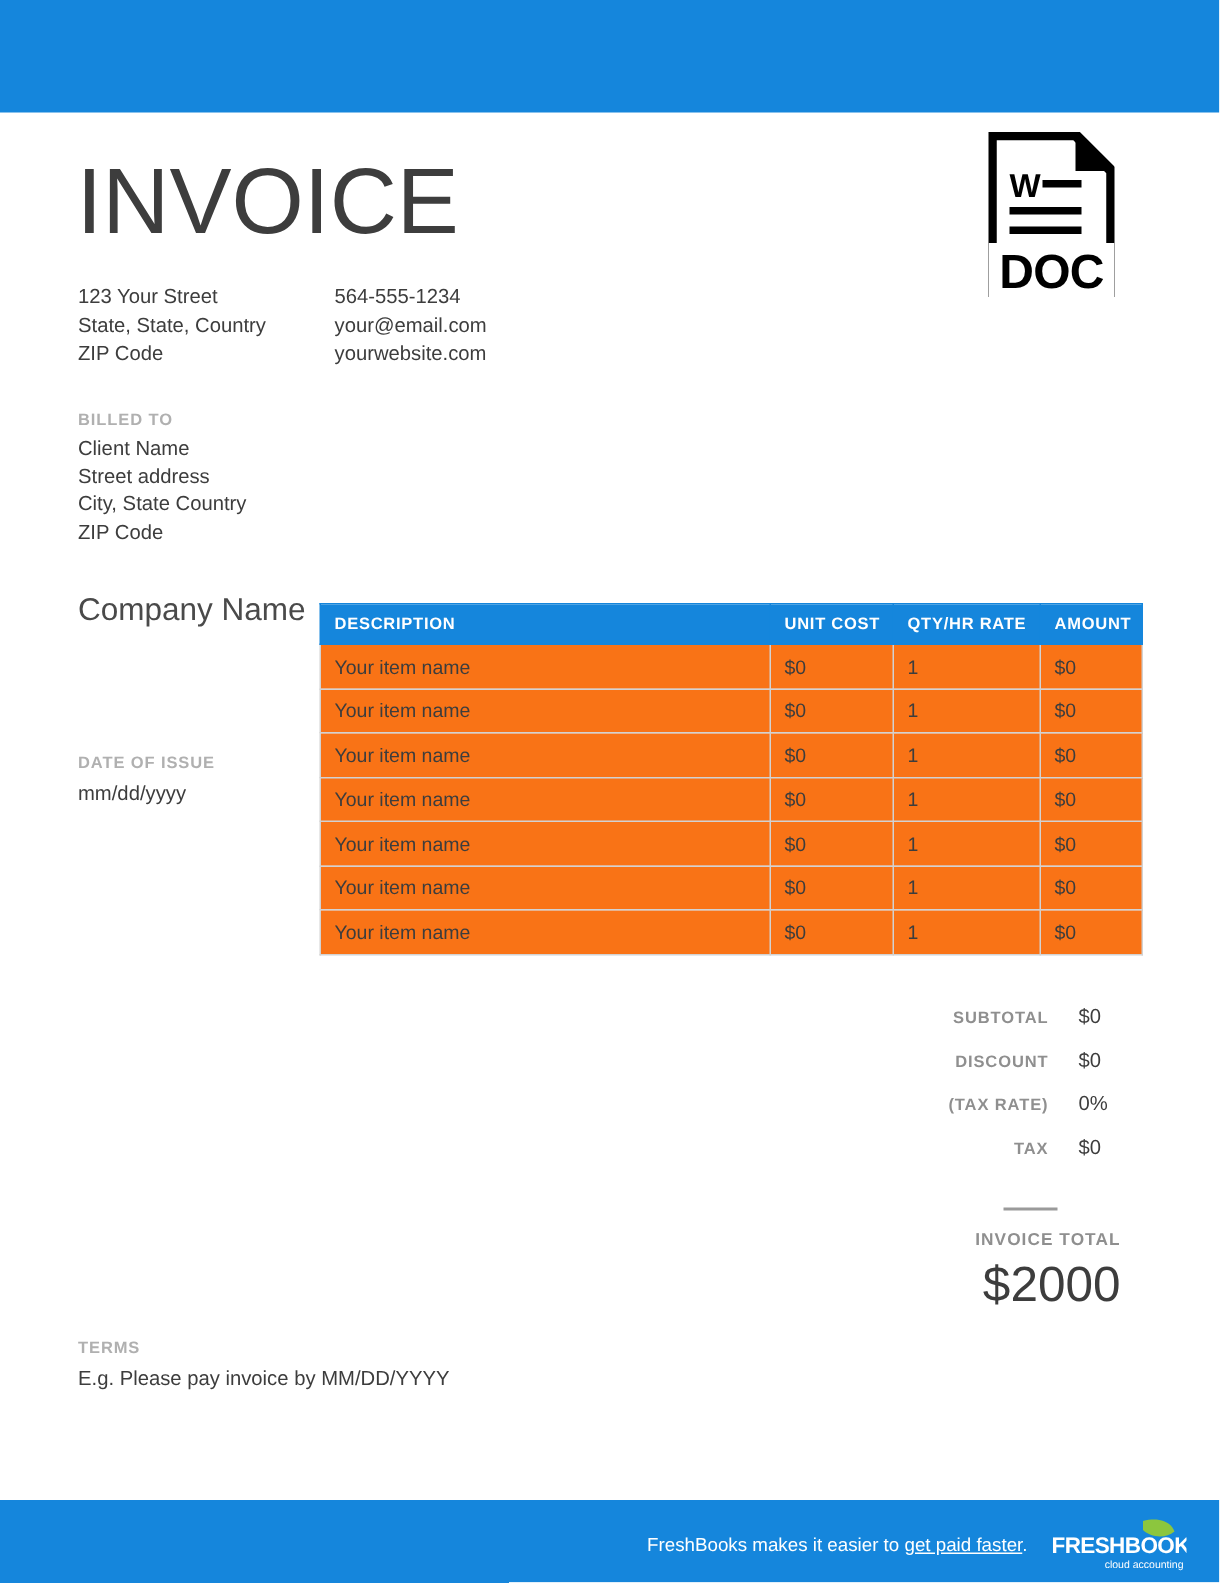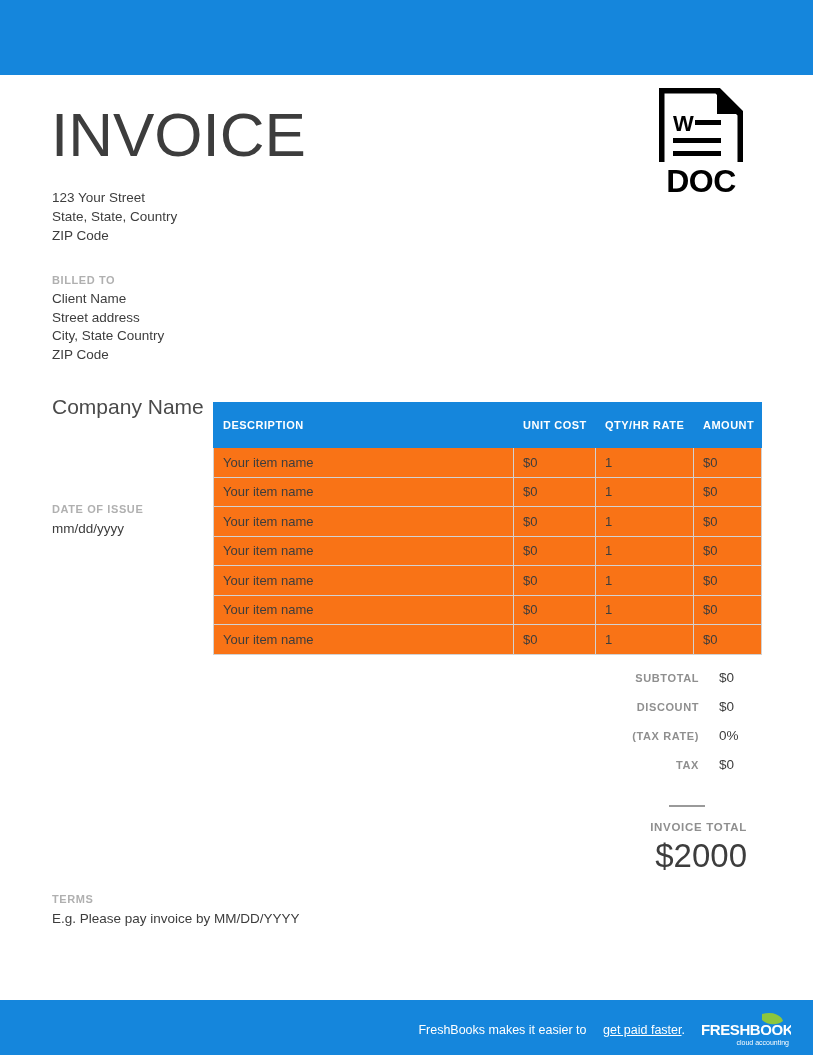--- a/index.html
+++ b/index.html
@@ -46,21 +46,20 @@
     gap: 14px;
   }
   .footer-text {
     color: #ffffff;
     font-size: 12.5px;
     white-space: nowrap;
     line-height: 1;
   }
   .footer-text .lnk {
     color: #ffffff;
-    margin-left: 13px;
   }
   .fb-logo {
     display: block;
     width: 92px;
     height: 36px;
   }
 
   
   .invoice-title {
     position: absolute;
@@ -149,21 +148,21 @@
     table-layout: fixed;
   }
   .items th {
     background: #1586dc;
     color: #ffffff;
     font-size: 11px;
     font-weight: bold;
     letter-spacing: 0.5px;
     text-align: left;
     padding: 0 0 0 9px;
-    height: 45px;
+    height: 27px;
     border: 1px solid #1586dc;
     box-sizing: border-box;
   }
   .items th + th { border-left: 1px solid #ffffff; }
   .items td {
     background: #f97316;
     color: #3d3d3d;
     font-size: 13px;
     text-align: left;
     padding: 0 0 0 9px;
@@ -250,20 +249,25 @@
   <div class="banner-top"></div>
 
   <div class="invoice-title">INVOICE</div>
 
   <div class="addr-left">
     <div>123 Your Street</div>
     <div>State, State, Country</div>
     <div>ZIP Code</div>
   </div>
 
+  <div class="addr-right">
+    <div>564-555-1234</div>
+    <div>your@email.com</div>
+    <div>yourwebsite.com</div>
+  </div>
 
   <svg class="doc-icon" viewBox="0 0 84 110" xmlns="http://www.w3.org/2000/svg">
     <path d="M2 2 H58 L82 26 V108 H2 Z" fill="#ffffff" stroke="#000000" stroke-width="7"></path>
     <path d="M58 2 L82 26 H58 Z" fill="#000000"></path>
     <text x="14" y="43" font-family="Liberation Sans, sans-serif" font-size="22" font-weight="bold" fill="#000000">W</text>
     <rect x="36" y="32" width="26" height="5" fill="#000000"></rect>
     <rect x="14" y="50" width="48" height="5" fill="#000000"></rect>
     <rect x="14" y="63" width="48" height="5" fill="#000000"></rect>
     <rect x="0" y="74" width="84" height="36" fill="#ffffff"></rect>
     <text x="42" y="104" text-anchor="middle" font-family="Liberation Sans, sans-serif" font-size="32" font-weight="bold" fill="#000000" letter-spacing="-0.5">DOC</text>

